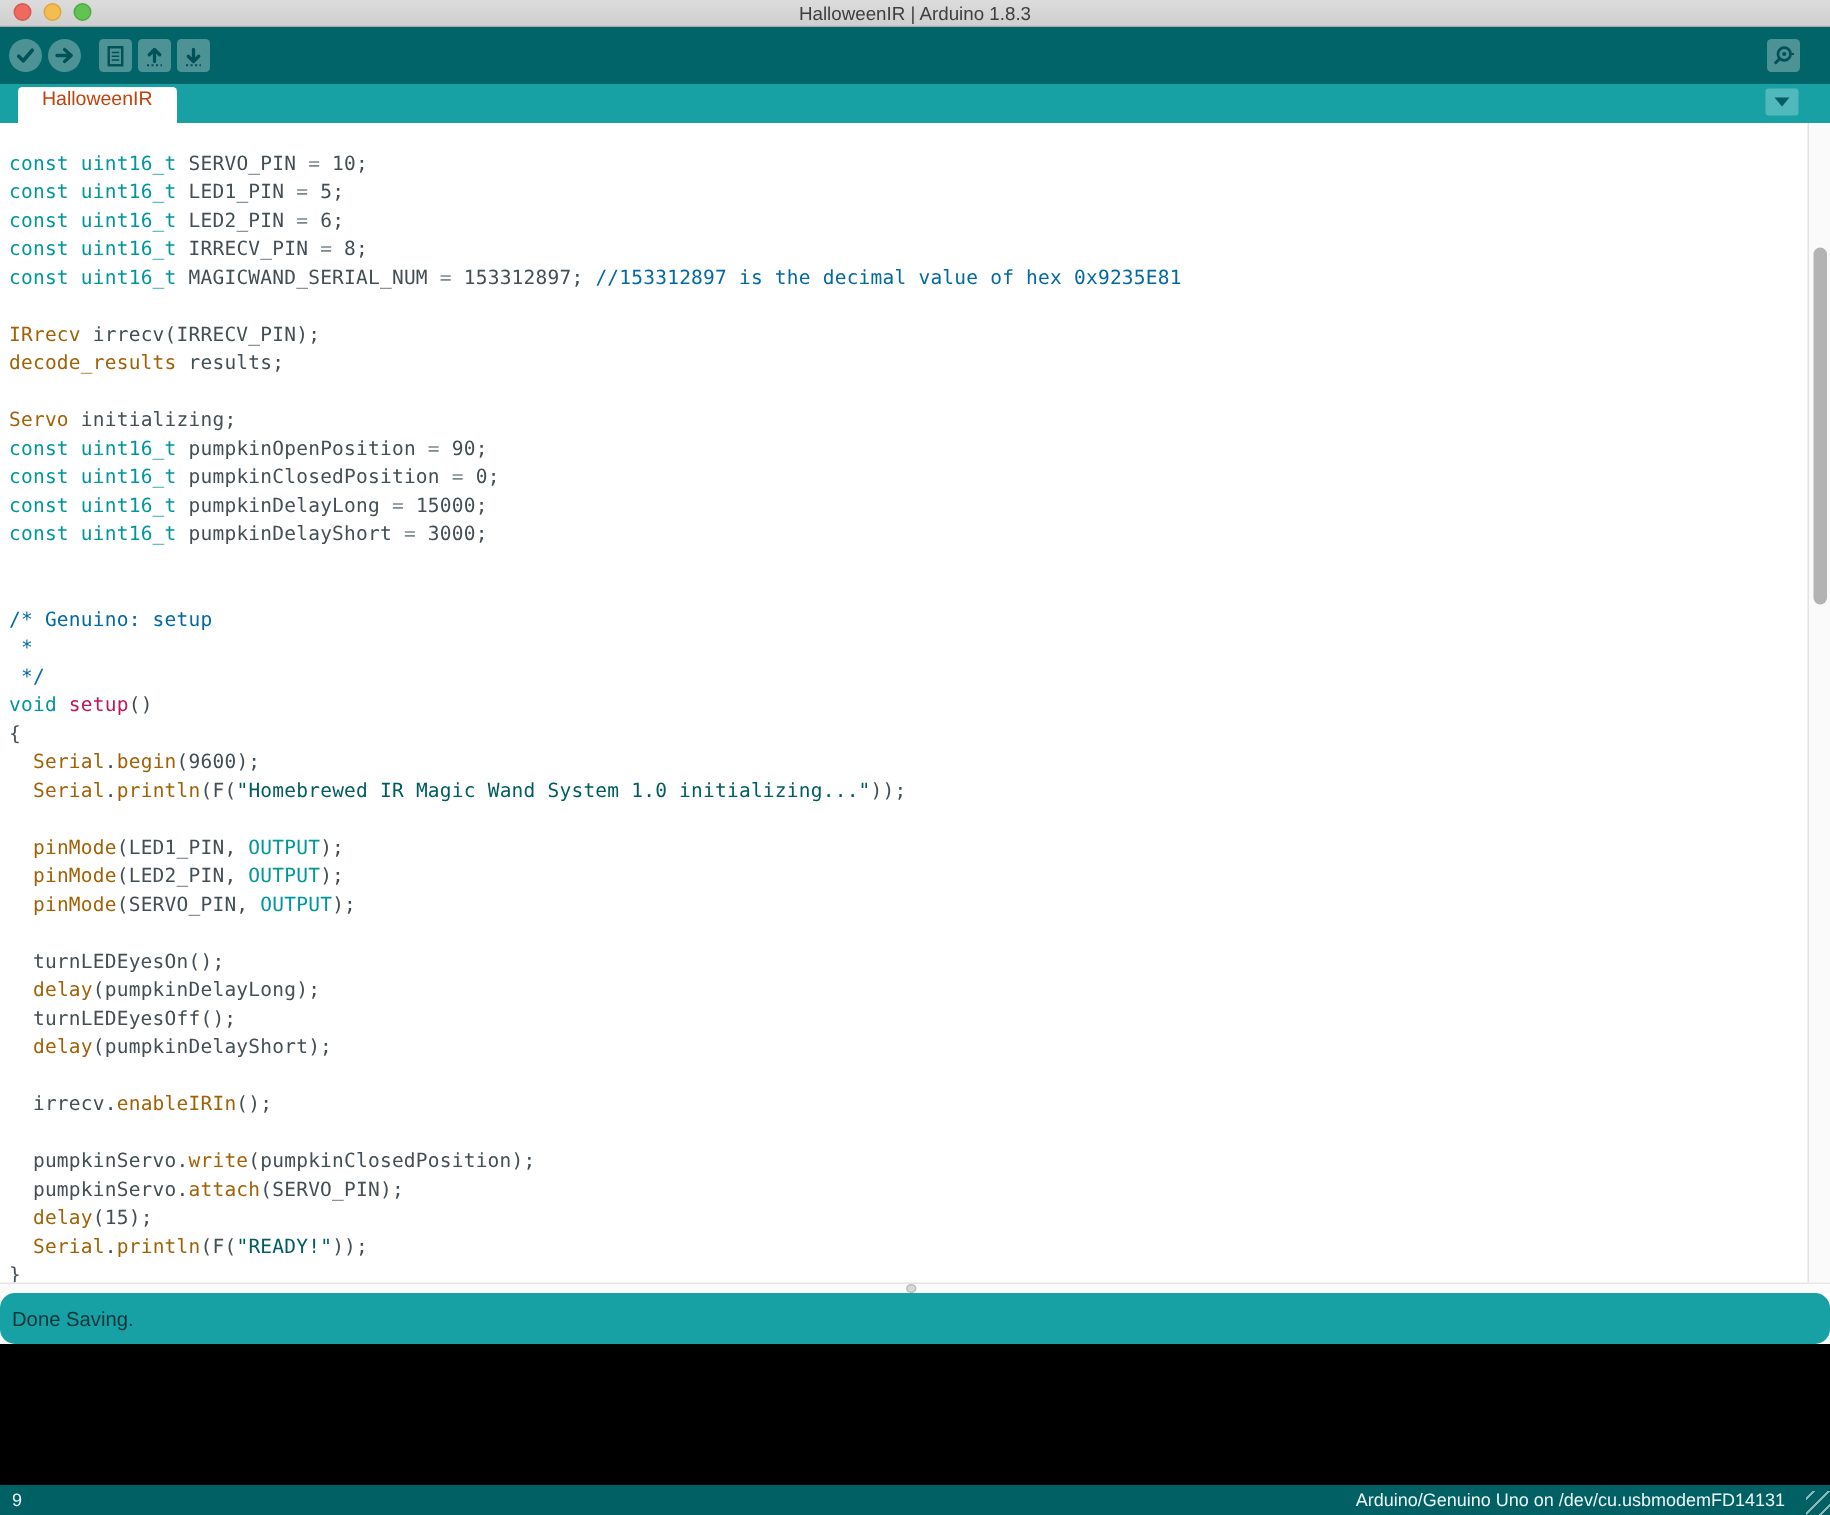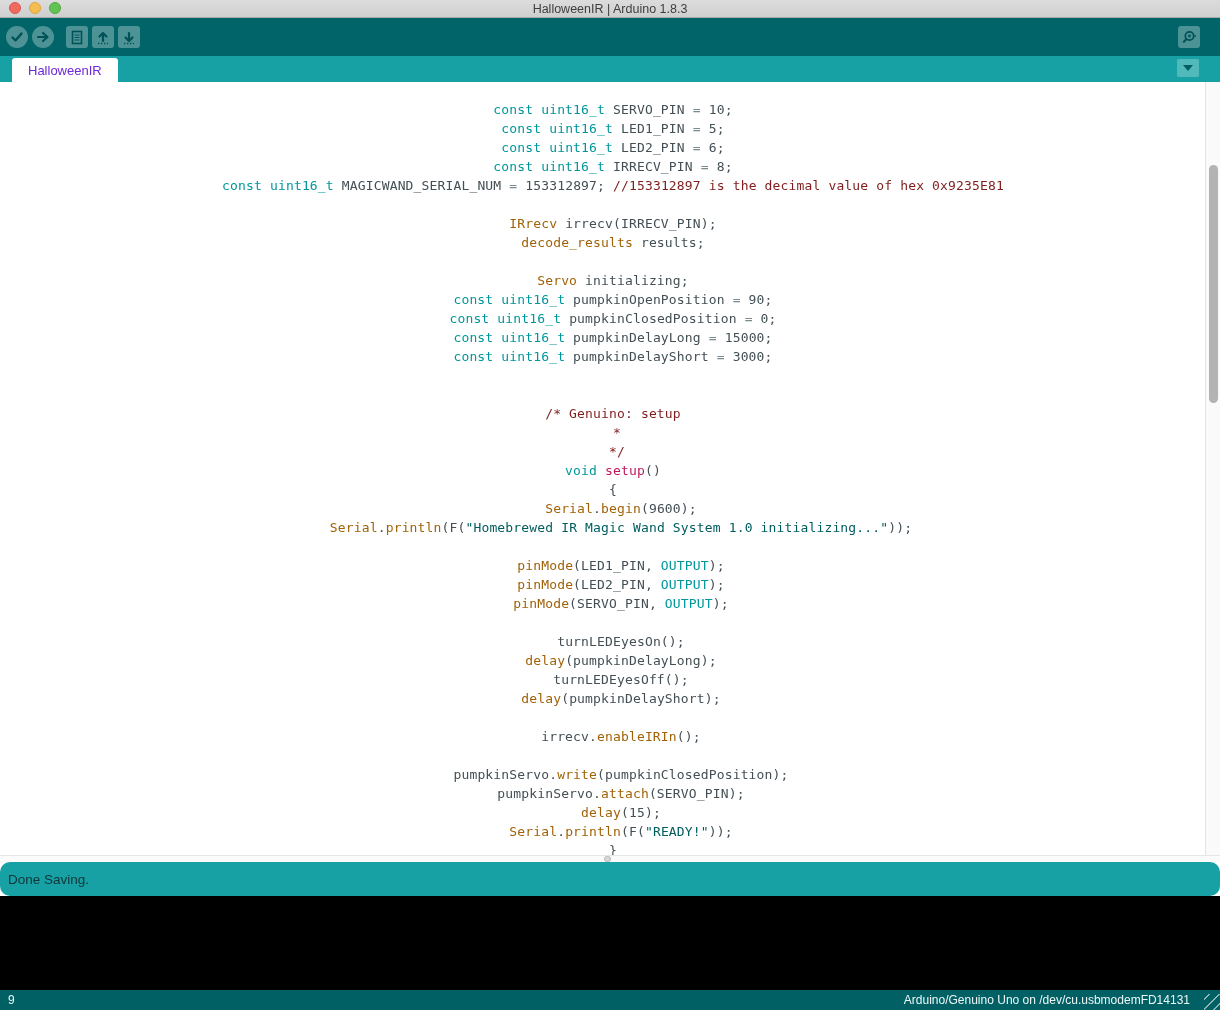--- a/index.html
+++ b/index.html
@@ -27,37 +27,37 @@
   .tbtn + .tbtn { margin-left:4px; }
   .tbtn.gap { margin-left:12px; }
   .tbtn svg { display:block; }
   .toolbar .right { position:absolute; right:20px; top:8px; }
 
   
   .tabbar { height:26px; background:#17a1a5; position:relative; display:flex;
             align-items:flex-end; }
   .tab { margin-left:12px; height:24px; background:#ffffff;
          border-radius:3px 3px 0 0; padding:0 16px; display:flex;
-         align-items:center; font-size:13px; color:#6d28d9; }
+         align-items:flex-start; font-size:13px; color:#c2410c; }
   .tab-dd { position:absolute; right:21px; top:3px; width:22px; height:18px;
             background:rgba(255,255,255,0.25); border-radius:2px; display:flex;
             align-items:center; justify-content:center; cursor:pointer; }
   .tab-dd .tri { width:0; height:0; border-left:5px solid transparent;
                  border-right:5px solid transparent; border-top:6px solid #045d62; }
 
   
-  .editor { height:773px; background:#ffffff; position:relative; overflow:hidden;text-align:center; }
+  .editor { height:773px; background:#ffffff; position:relative; overflow:hidden; }
   .code { padding:18px 0 0 6px; font-family:"DejaVu Sans Mono", monospace;
           font-size:13px; letter-spacing:0.15px; }
   .code-line { height:19px; line-height:19px; white-space:pre; }
   .tk-k { color:#00979c; }          
   .tk-f { color:#a16207; }          
   .tk-g { color:#be185d; }          
   .tk-s { color:#005c5f; }          
-  .tk-c { color:#7f1d1d; }          
+  .tk-c { color:#0369a1; }          
   .tk-p { color:#434f54; }          
   .tk-o { color:#7a8a8e; }          
 
   .vscroll { position:absolute; top:0; right:0; bottom:0; width:15px;
              background:#fafafa; border-left:1px solid #e3e3e3; }
   .vthumb { position:absolute; top:83px; left:3px; width:9px; height:238px;
             border-radius:5px; background:#b3b3b3; cursor:pointer; }
 
   
   .divider { height:7px; background:#fbfbfb; border-top:1px solid #e6e6e6;

